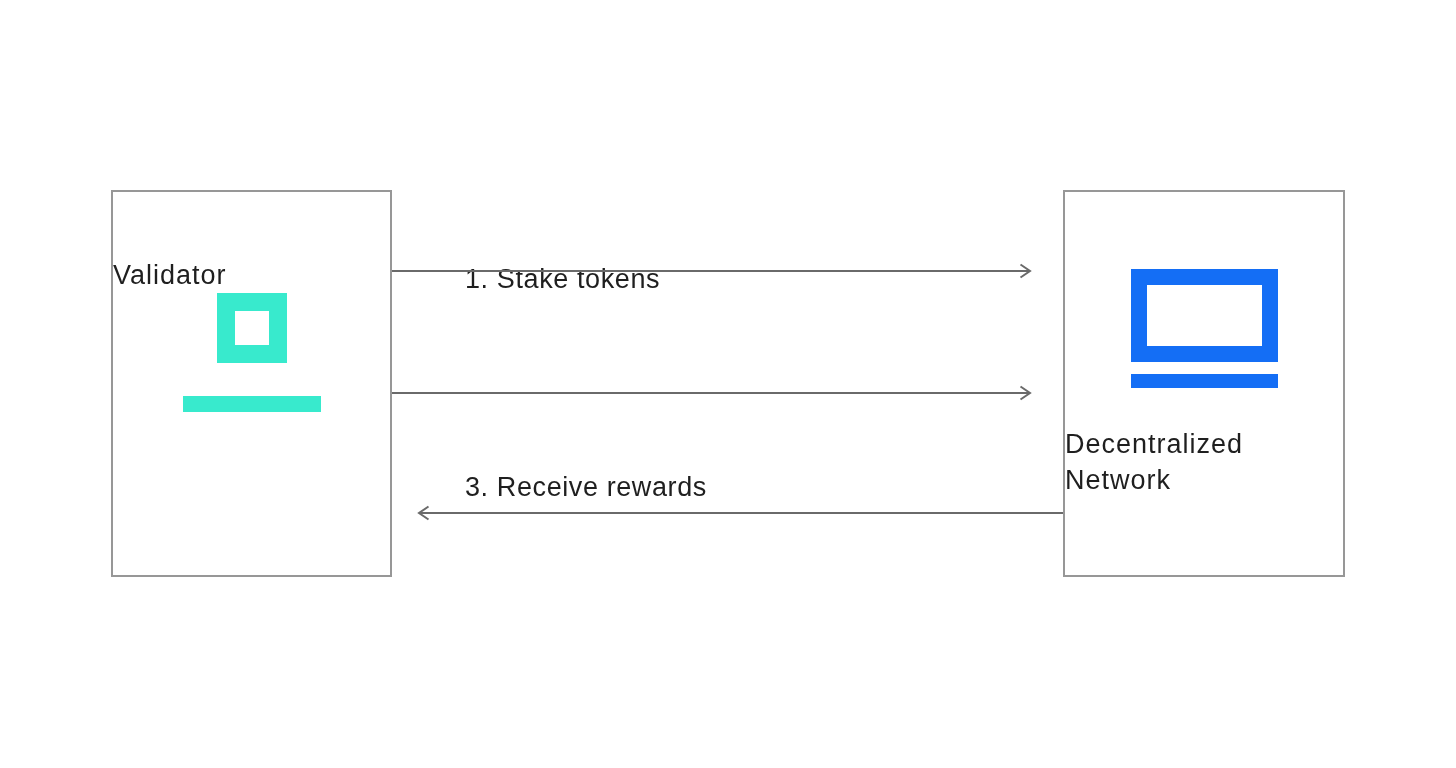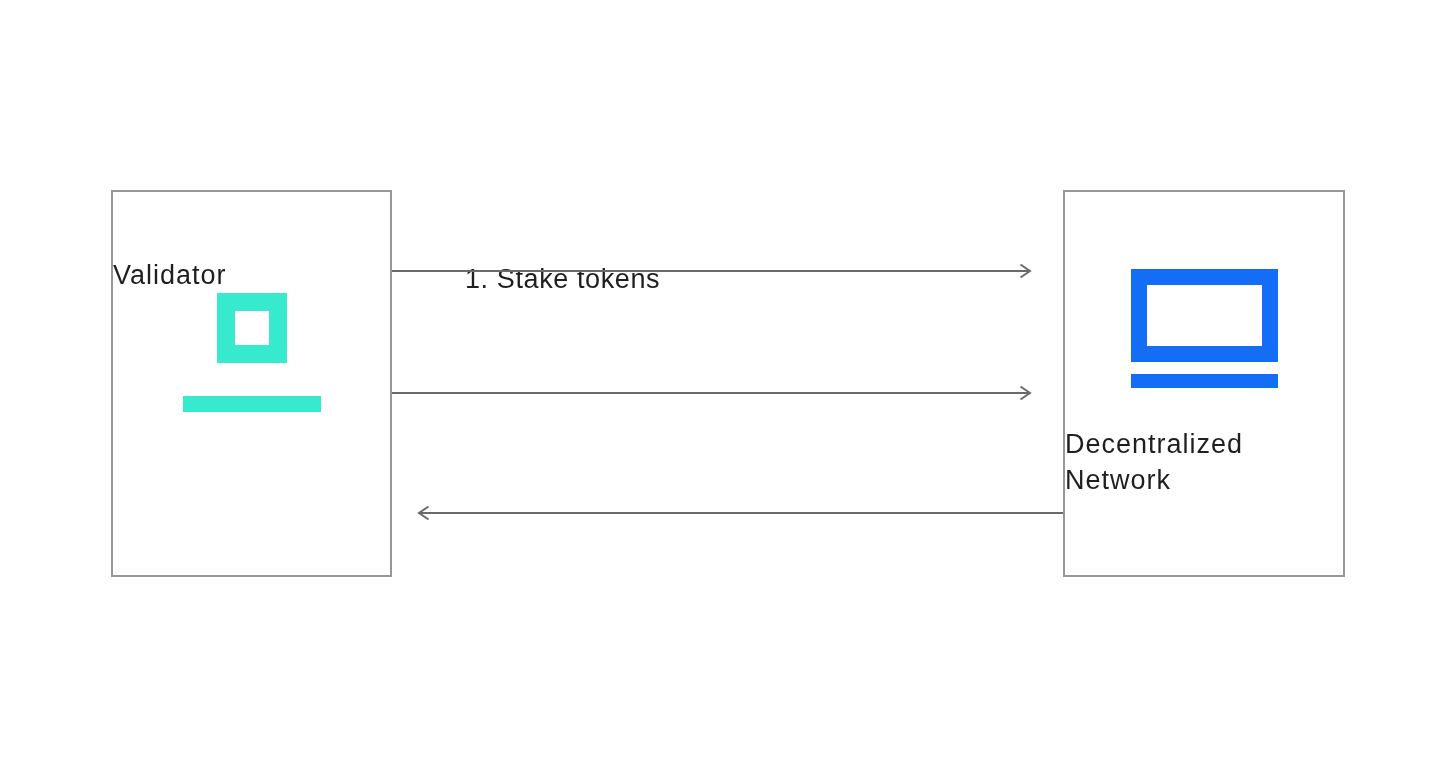--- a/index.html
+++ b/index.html
@@ -71,20 +71,21 @@
   <svg class="arrow-svg arrow-svg--1" width="641" height="18" viewBox="0 0 641 18">
     <line x1="0" y1="9" x2="638" y2="9" stroke-width="2" stroke="#6A6A6A"></line>
     <polyline points="628.5,2.5 638,9 628.5,15.5" fill="none" stroke-width="2" stroke="#6A6A6A"></polyline>
   </svg>
 
   <svg class="arrow-svg arrow-svg--2" width="641" height="18" viewBox="0 0 641 18">
     <line x1="0" y1="9" x2="638" y2="9" stroke-width="2" stroke="#6A6A6A"></line>
     <polyline points="628.5,2.5 638,9 628.5,15.5" fill="none" stroke-width="2" stroke="#6A6A6A"></polyline>
   </svg>
 
+  <div class="flow-label flow-label--3">3. Receive rewards</div>
   <svg class="arrow-svg arrow-svg--3" width="648" height="18" viewBox="0 0 648 18">
     <line x1="3" y1="9" x2="648" y2="9" stroke-width="2" stroke="#6A6A6A"></line>
     <polyline points="12.5,2.5 3,9 12.5,15.5" fill="none" stroke-width="2" stroke="#6A6A6A"></polyline>
   </svg>
 
   <div class="node node--network">
     <svg class="node-icon node-icon--network" width="147" height="119" viewBox="0 0 147 119">
       <rect x="8" y="8" width="131" height="77" fill="none" stroke-width="16" stroke="#146EF5"></rect>
       <rect x="0" y="105" width="147" height="14" fill="#146EF5"></rect>
     </svg>

